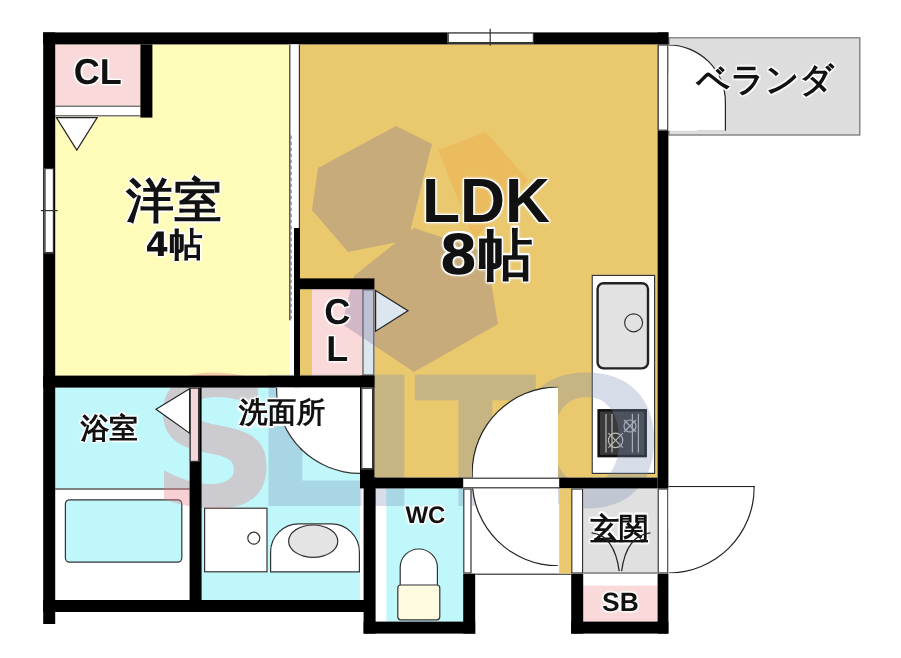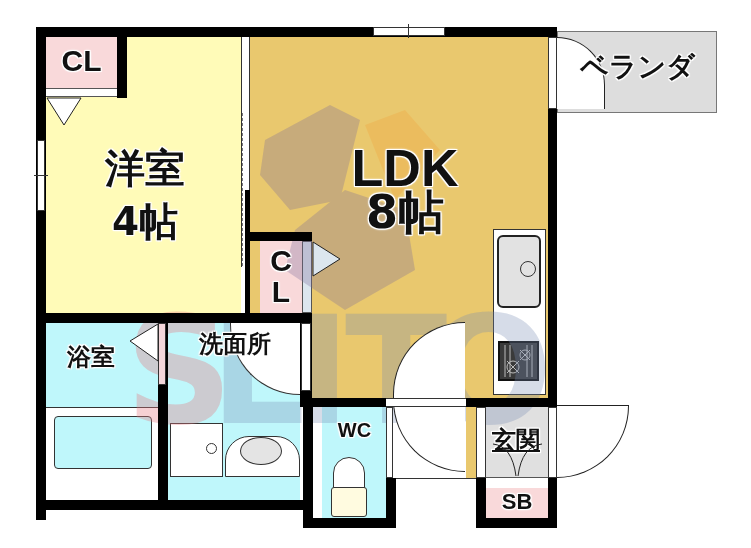--- a/index.html
+++ b/index.html
@@ -131,21 +131,21 @@
 <div class="abs" style="left:557px;top:405px;width:72px;height:73px;border:1px solid #222;border-left:none;border-radius:0 0 72px 0;background:#fff;"></div>
 <div class="abs" style="left:476px;top:407px;width:10px;height:71px;background:#fff;border:1px solid #333;"></div>
 
 <div class="abs wall" style="left:548px;top:27px;width:9px;height:380px;"></div>
 <div class="abs" style="left:548px;top:37px;width:9px;height:72px;background:#fff;border:1px solid #333;"></div>
 <div class="abs" style="left:557px;top:37px;width:48px;height:72px;border-top:1px solid #222;border-right:1px solid #222;border-radius:0 72px 0 0;background:#fff;"></div>
 
 <div class="label" style="left:46px;top:45px;width:71px;font-size:30px;font-family:'Liberation Sans',sans-serif;">CL</div>
 
 <div class="label" style="left:70px;top:147px;width:150px;font-size:40px;">洋室</div>
-<div class="label" style="left:70px;top:202px;width:150px;font-size:39px;">4帖</div>
+<div class="label" style="left:70px;top:189px;width:150px;font-size:28px;">4帖</div>
 
 <div class="label" style="left:330px;top:141px;width:150px;font-size:52px;font-family:'Liberation Sans',sans-serif;">LDK</div>
 <div class="label" style="left:330px;top:188px;width:150px;font-size:46px;">8帖</div>
 
 <div class="label" style="left:260px;top:245px;width:42px;font-size:30px;font-family:'Liberation Sans',sans-serif;">C</div>
 <div class="label" style="left:260px;top:276px;width:42px;font-size:30px;font-family:'Liberation Sans',sans-serif;">L</div>
 
 <div class="label" style="left:565px;top:52px;width:145px;font-size:28px;">ベランダ</div>
 
 <div class="label" style="left:46px;top:345px;width:90px;font-size:24px;">浴室</div>

